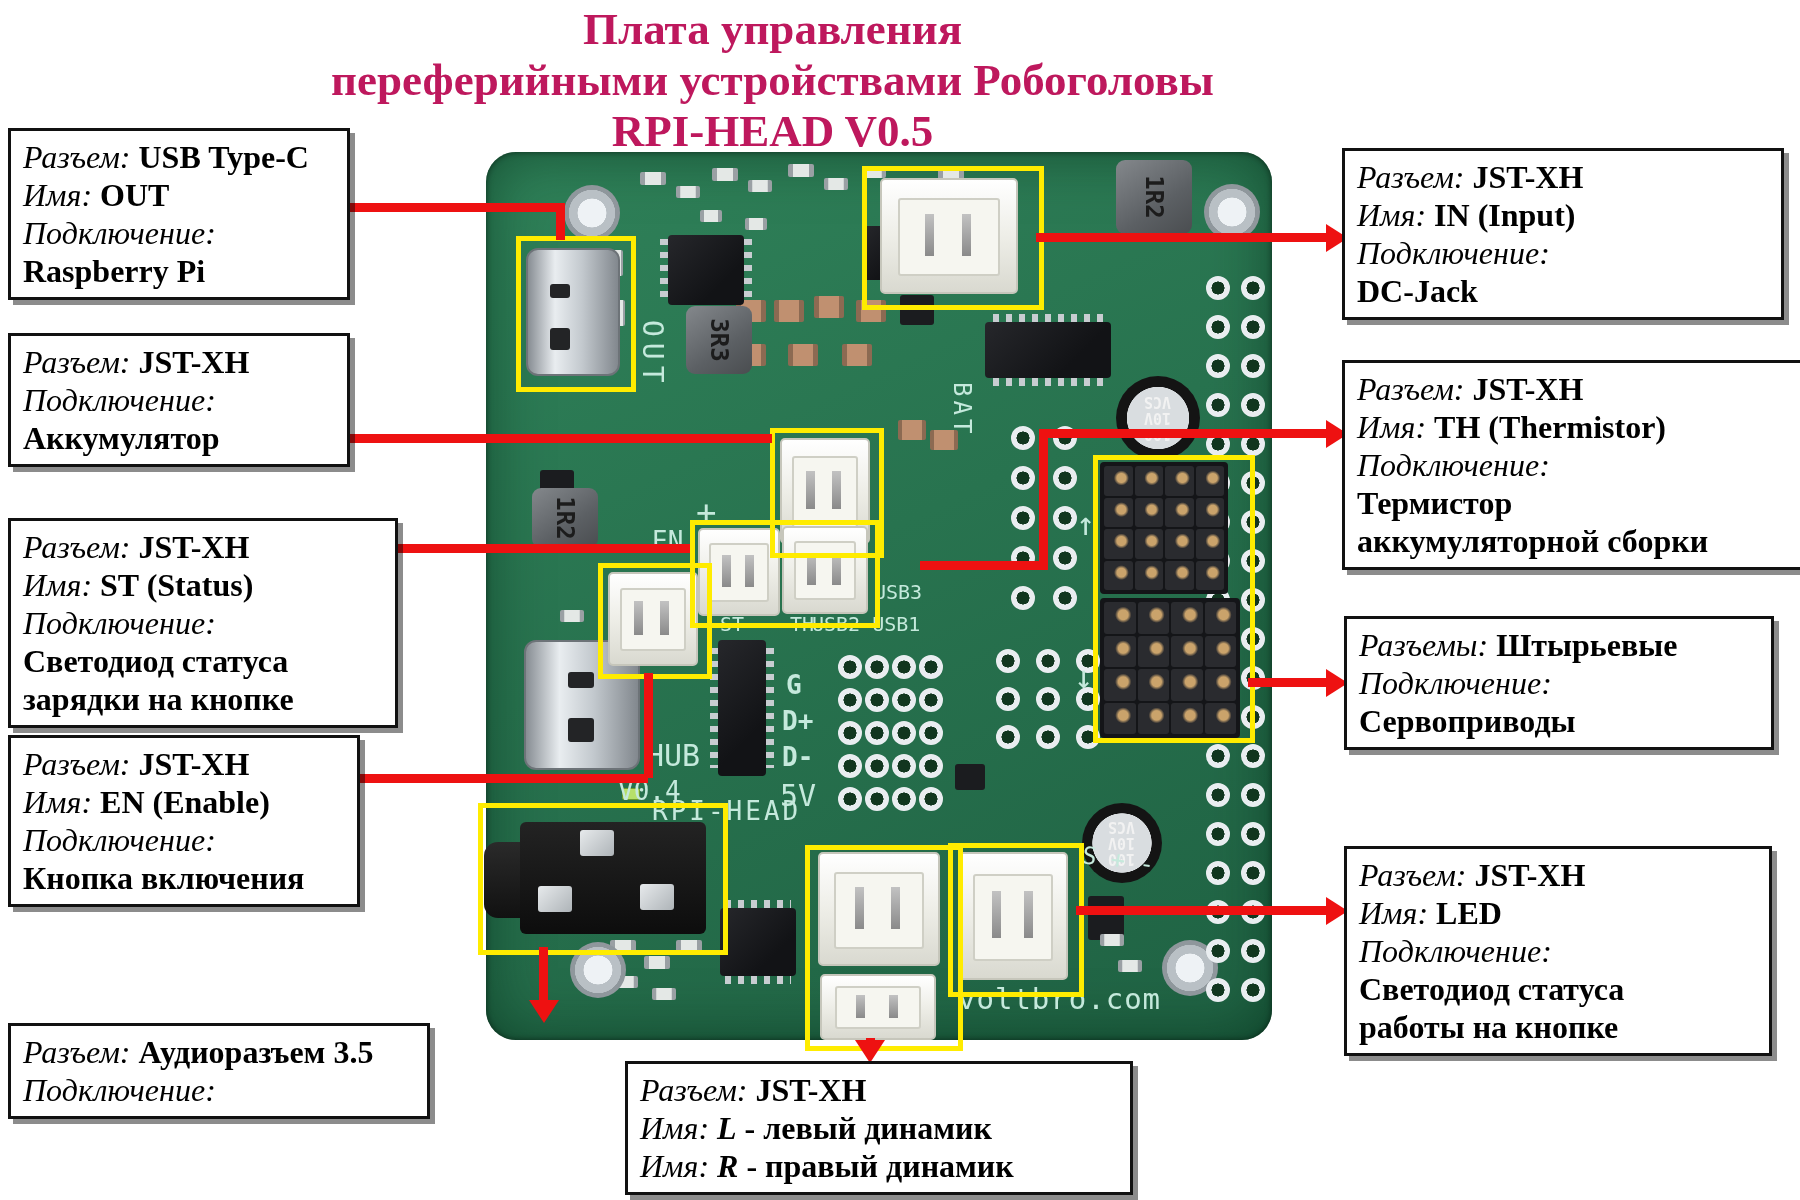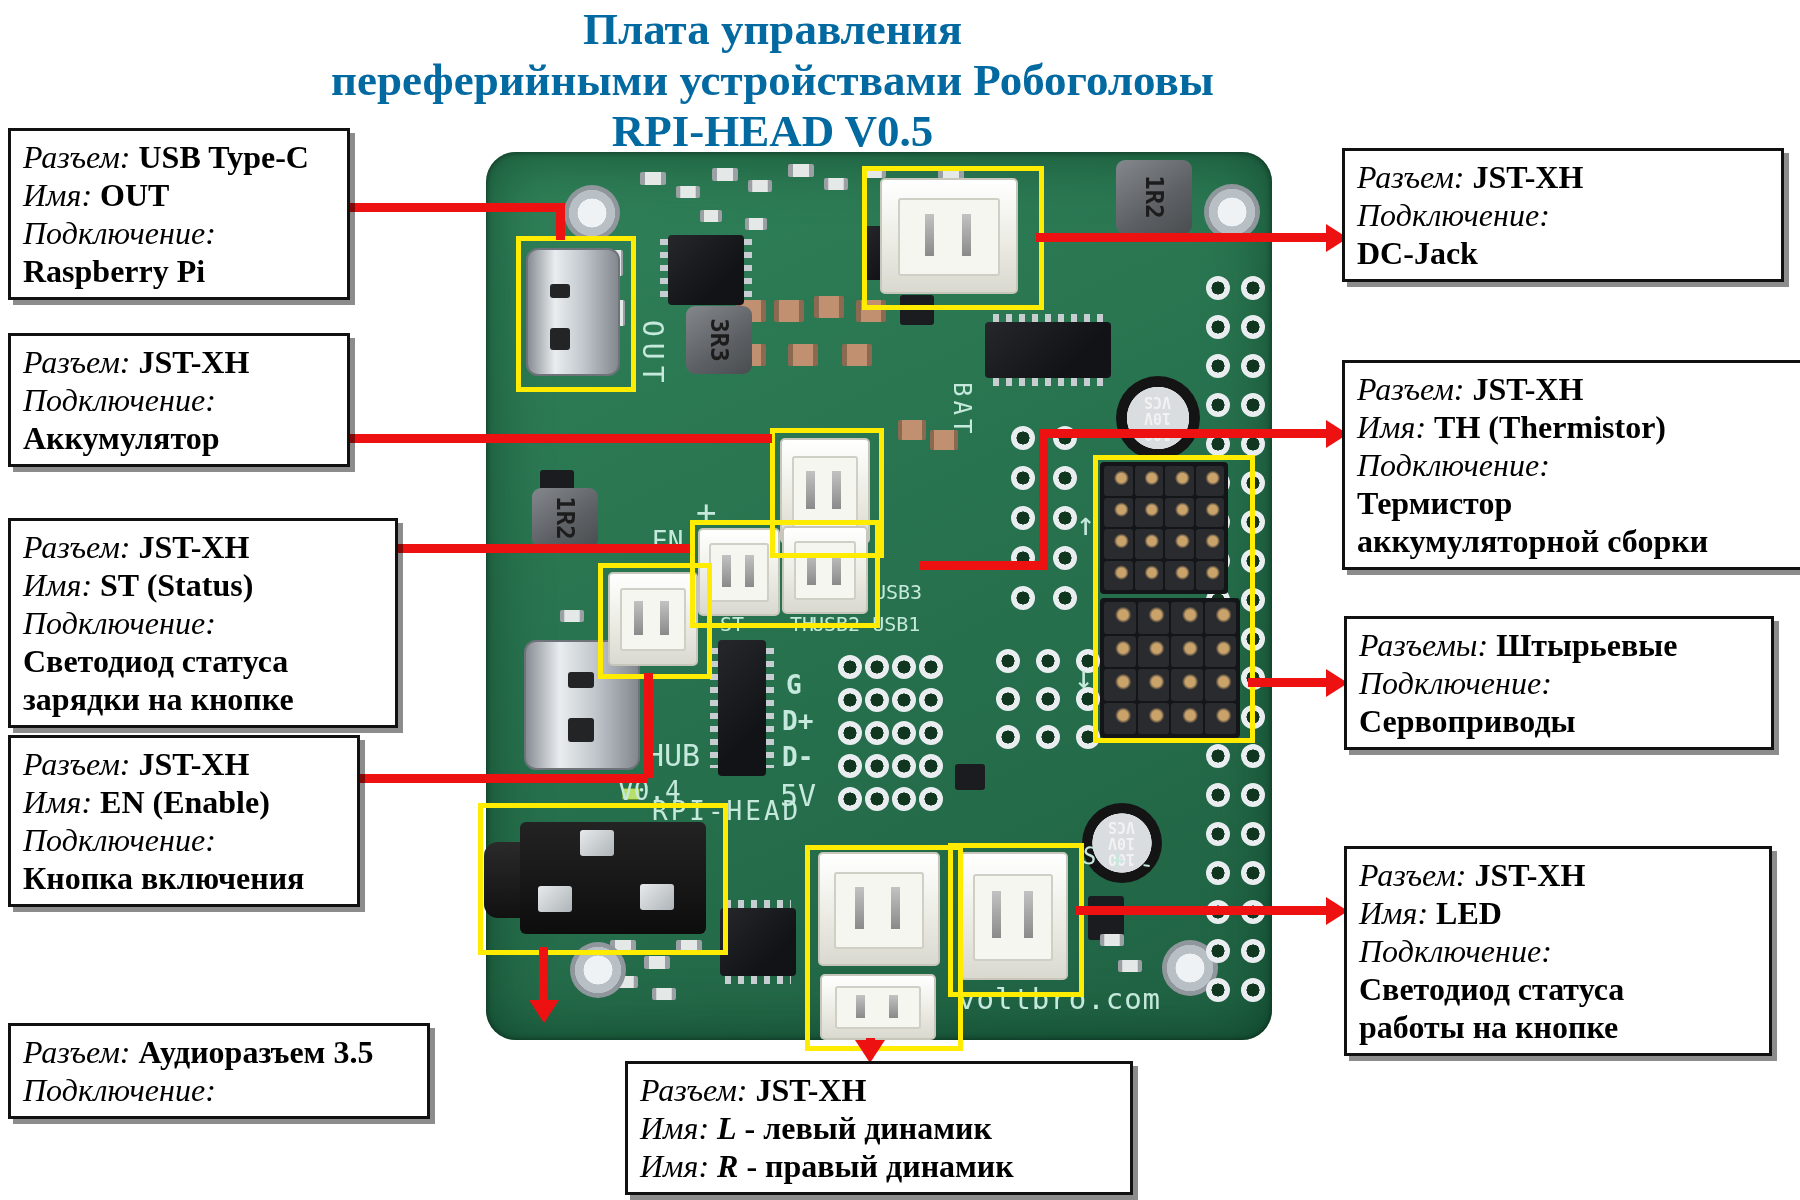--- a/index.html
+++ b/index.html
@@ -1,19 +1,19 @@
 <!DOCTYPE html>
 <html><head>
 <meta charset="utf-8">
 <style>
   html,body{margin:0;padding:0;background:#ffffff;}
   #stage{position:relative;width:1800px;height:1200px;background:#ffffff;overflow:hidden;
          font-family:"Liberation Serif",serif;}
   
-  .title{position:absolute;left:0;top:4px;width:1545px;text-align:center;color:#0369a1;
+  .title{position:absolute;left:0;top:4px;width:1545px;text-align:center;color:#be185d;
          font-weight:bold;font-size:45px;line-height:1.13;}
   
   .ann{position:absolute;background:#ffffff;border:3px solid #111;box-shadow:5px 5px 0 rgba(0,0,0,.45);
        padding:7px 12px;font-size:32px;line-height:38px;color:#000;z-index:30;}
   .ann .ln i{font-style:italic;font-weight:normal;}
   .ann .ln b{font-weight:bold;}
   .ann .ln b i{font-weight:bold;font-style:italic;}
   
   .board{position:absolute;left:486px;top:152px;width:786px;height:888px;border-radius:30px;
          background:linear-gradient(155deg,#2f8159 0%,#28734f 45%,#1f6243 100%);
@@ -388,20 +388,21 @@
       <div class="ln"><i>Имя: </i><b>EN (Enable)</b></div>
       <div class="ln"><i>Подключение: </i>&nbsp;</div>
       <div class="ln"><b>Кнопка включения</b></div>
     </div>
   <div class="ann" style="left:8px;top:1023px;width:392px;">
       <div class="ln"><i>Разъем: </i><b>Аудиоразъем 3.5</b></div>
       <div class="ln"><i>Подключение: </i>&nbsp;</div>
     </div>
   <div class="ann" style="left:1342px;top:148px;width:412px;">
       <div class="ln"><i>Разъем: </i><b>JST-XH</b></div>
+      <div class="ln"><i>Имя: </i><b>IN (Input)</b></div>
       <div class="ln"><i>Подключение: </i>&nbsp;</div>
       <div class="ln"><b>DC-Jack</b></div>
     </div>
   <div class="ann" style="left:1342px;top:360px;width:448px;">
       <div class="ln"><i>Разъем: </i><b>JST-XH</b></div>
       <div class="ln"><i>Имя: </i><b>TH (Thermistor)</b></div>
       <div class="ln"><i>Подключение: </i>&nbsp;</div>
       <div class="ln"><b>Термистор</b></div>
       <div class="ln"><b>аккумуляторной сборки</b></div>
     </div>

